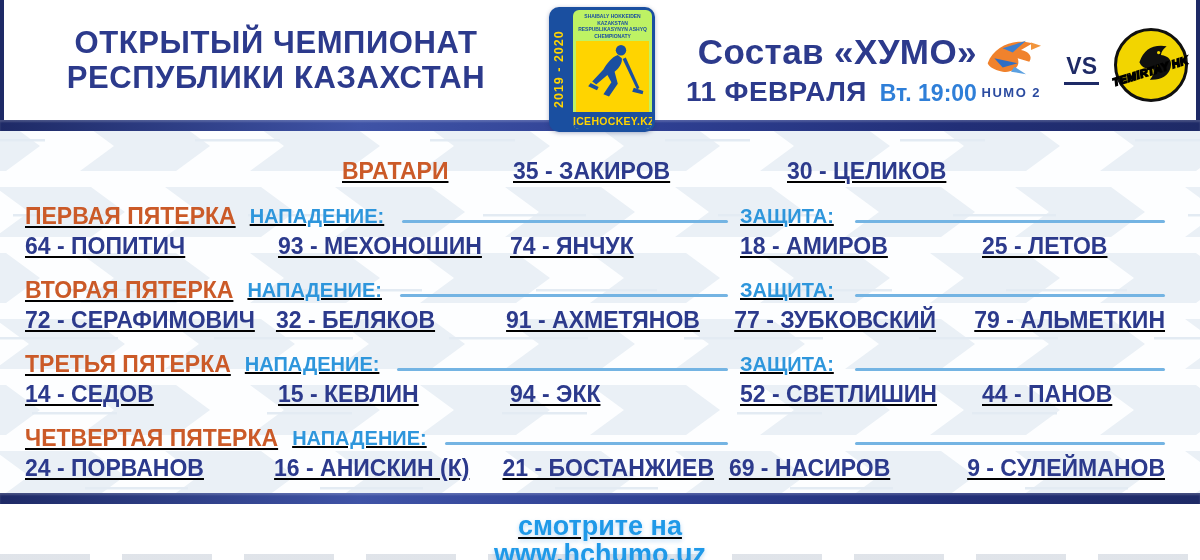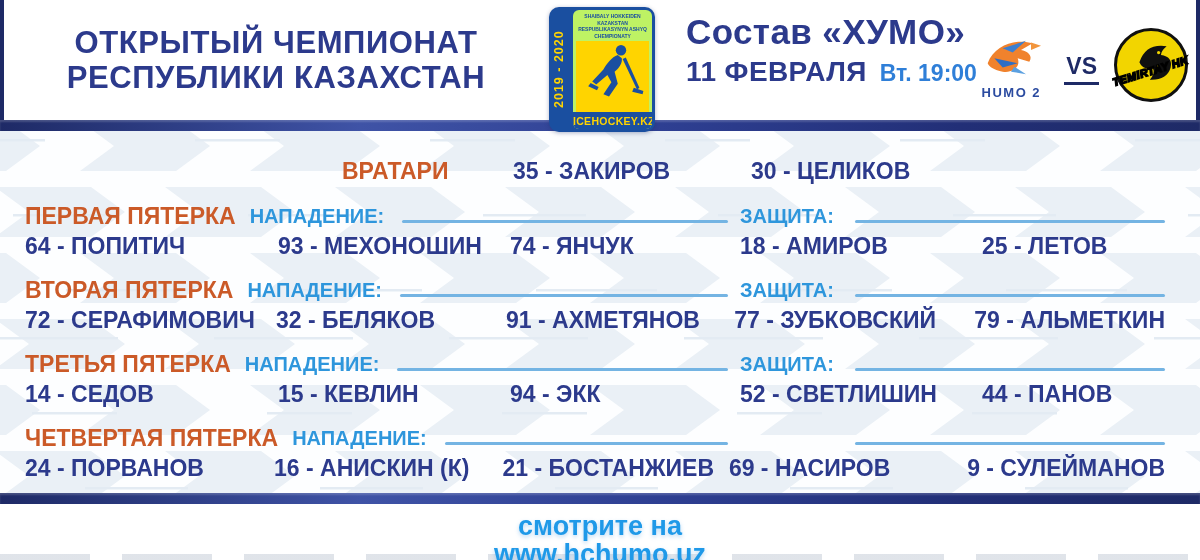--- a/index.html
+++ b/index.html
@@ -1,29 +1,29 @@
 <!DOCTYPE html>
 <html style="--navy: #2c3a8c; --darknavy: #1e2a66; --orange: #cb5a28; --labelblue: #2e96dc; --ruleblue: #74b4e3; --timeblue: #2f7fd8; --footerblue: #1f99e8; --badgeblue: #1a4fa0; --badgeyellow: #ffd400; --temyellow: #f2d500; --humoorange: #f0822d;"><head>
 <meta charset="utf-8">
 <style>
   html,body { margin:0; padding:0; background:#ffffff; }
   * { box-sizing:border-box; }
   .flyer {
     width:1200px; height:560px; position:relative; overflow:hidden;
-    background:#ffffff; font-family:"Liberation Sans", sans-serif;
+    background:#ffffff; font-family:"Liberation Sans", sans-serif;text-decoration:underline;
   }
   
   .header { position:relative; height:120px; background:#fff; }
   .edge { position:absolute; top:0; width:4px; height:120px; background:var(--darknavy); z-index:7; }
   .edge.left { left:0; } .edge.right { right:0; }
   .champ {
     position:absolute; left:30px; top:25px; width:492px; text-align:center;
     color:var(--navy); font-weight:bold; font-size:31px; line-height:1.13; letter-spacing:.6px;
   }
-  .roster-info { position:absolute; left:686px; top:12px; }
+  .roster-info { position:absolute; left:686px; top:32px;text-align:right; }
   .roster-title { font-size:35px; font-weight:bold; color:var(--navy); letter-spacing:.4px; }
   .roster-date-row { margin-top:4px; display:flex; align-items:baseline; gap:13px; }
   .match-date { font-size:28px; font-weight:bold; color:var(--navy); letter-spacing:.4px; }
   .match-time { font-size:23px; font-weight:bold; color:var(--timeblue); }
   .teams { position:absolute; right:12px; top:28px; display:flex; align-items:center; gap:15px; z-index:2; }
   .team-humo { width:76px; text-align:center; }
   .humo-label { font-size:13px; font-weight:bold; color:#2b4ba0; letter-spacing:1.5px; margin-top:1px; }
   .vs { font-size:23px; font-weight:bold; color:var(--darknavy); border-bottom:3px solid var(--darknavy); padding:0 2px 2px; margin-top:8px; }
   .temirtau { width:74px; height:74px; border-radius:50%; background:var(--temyellow); border:3px solid #101010; position:relative; flex:0 0 auto; }
   .tem-text {
@@ -52,21 +52,21 @@
     background:linear-gradient(90deg,#1e2a66 0%,#3f53a6 30%,#2e3f92 55%,#222f77 80%,#1e2a66 100%);
     box-shadow:inset 0 2px 2px rgba(255,255,255,.18);
   }
   
   .main { position:relative; height:362px; overflow:hidden; background:#fdfeff; }
   .chev-bg { position:absolute; left:0; top:0; z-index:0; }
   .content { position:relative; z-index:1; padding:26px 35px 0 25px; }
   .goalie-row { display:flex; height:28px; align-items:center; font-size:23px; font-weight:bold; white-space:nowrap; }
   .g-label { margin-left:317px; width:171px; color:var(--orange); }
   .g-p1 { width:238px; color:var(--navy); }
-  .g-p2 { color:var(--navy); }
+  .g-p2 { color:var(--navy);margin-left:36px; }
   .line-block { margin-top:19px; }
   .line-head { display:flex; align-items:center; height:24px; }
   .head-left { width:715px; display:flex; align-items:center; }
   .head-right { flex:1; display:flex; align-items:center; }
   .line-name { font-size:23px; font-weight:bold; color:var(--orange); margin-right:14px; white-space:nowrap; }
   .pos-label { font-size:20px; font-weight:bold; color:var(--labelblue); white-space:nowrap; }
   .pos-label.def { min-width:97px; margin-right:14px; }
   .rule { flex:1; height:3px; background:var(--ruleblue); border-radius:2px; align-self:center; }
   .rule.r1 { margin:10px 12px 0 18px; }
   .rule.r2 { margin:10px 0 0 4px; }

